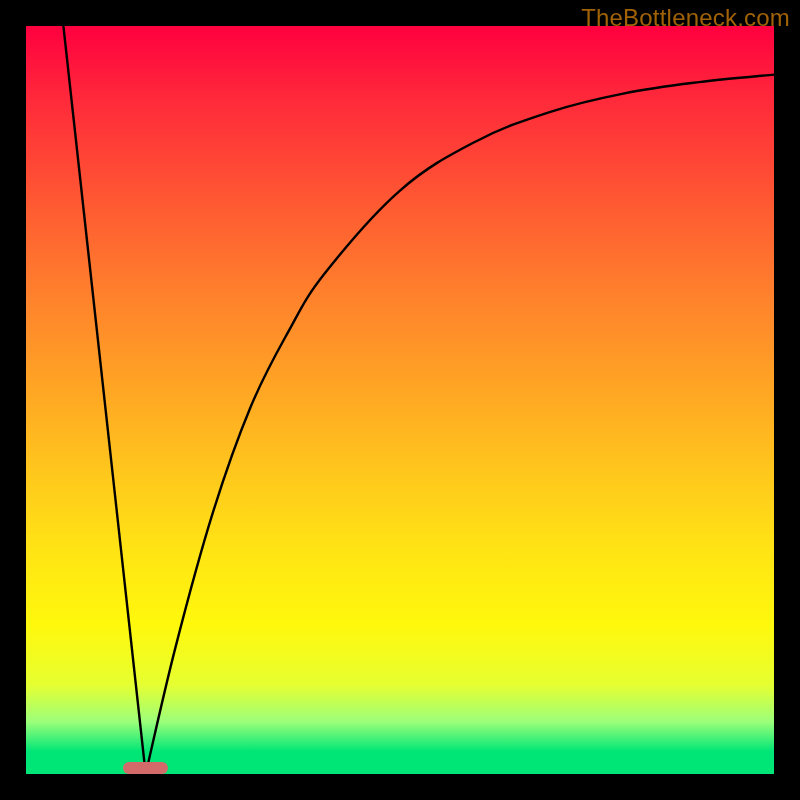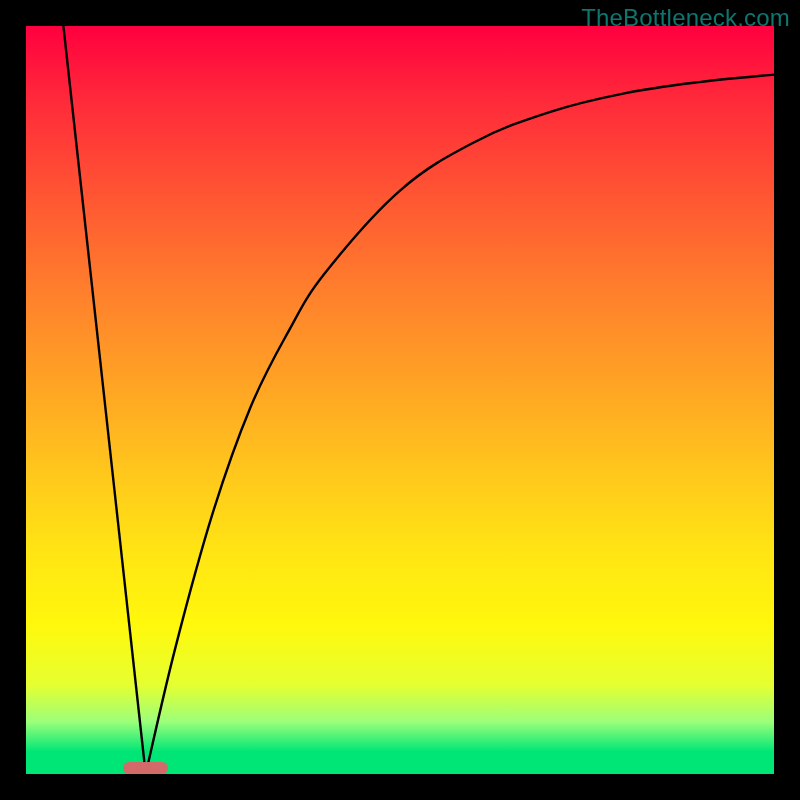--- a/index.html
+++ b/index.html
@@ -49,21 +49,21 @@
     position: absolute;
     height: 12px;
     border-radius: 6px;
     background: #d36a6a;
     bottom: 0px;
   }
   .watermark {
     position: absolute;
     top: 4px;
     right: 10px;
-    color: #0f766e;
+    color: #a16207;
     font-size: 24px;
     letter-spacing: 0.2px;
     user-select: none;
   }
 </style>
 </head>
 <body>
 
 <div class="frame">
   <div class="plot">

